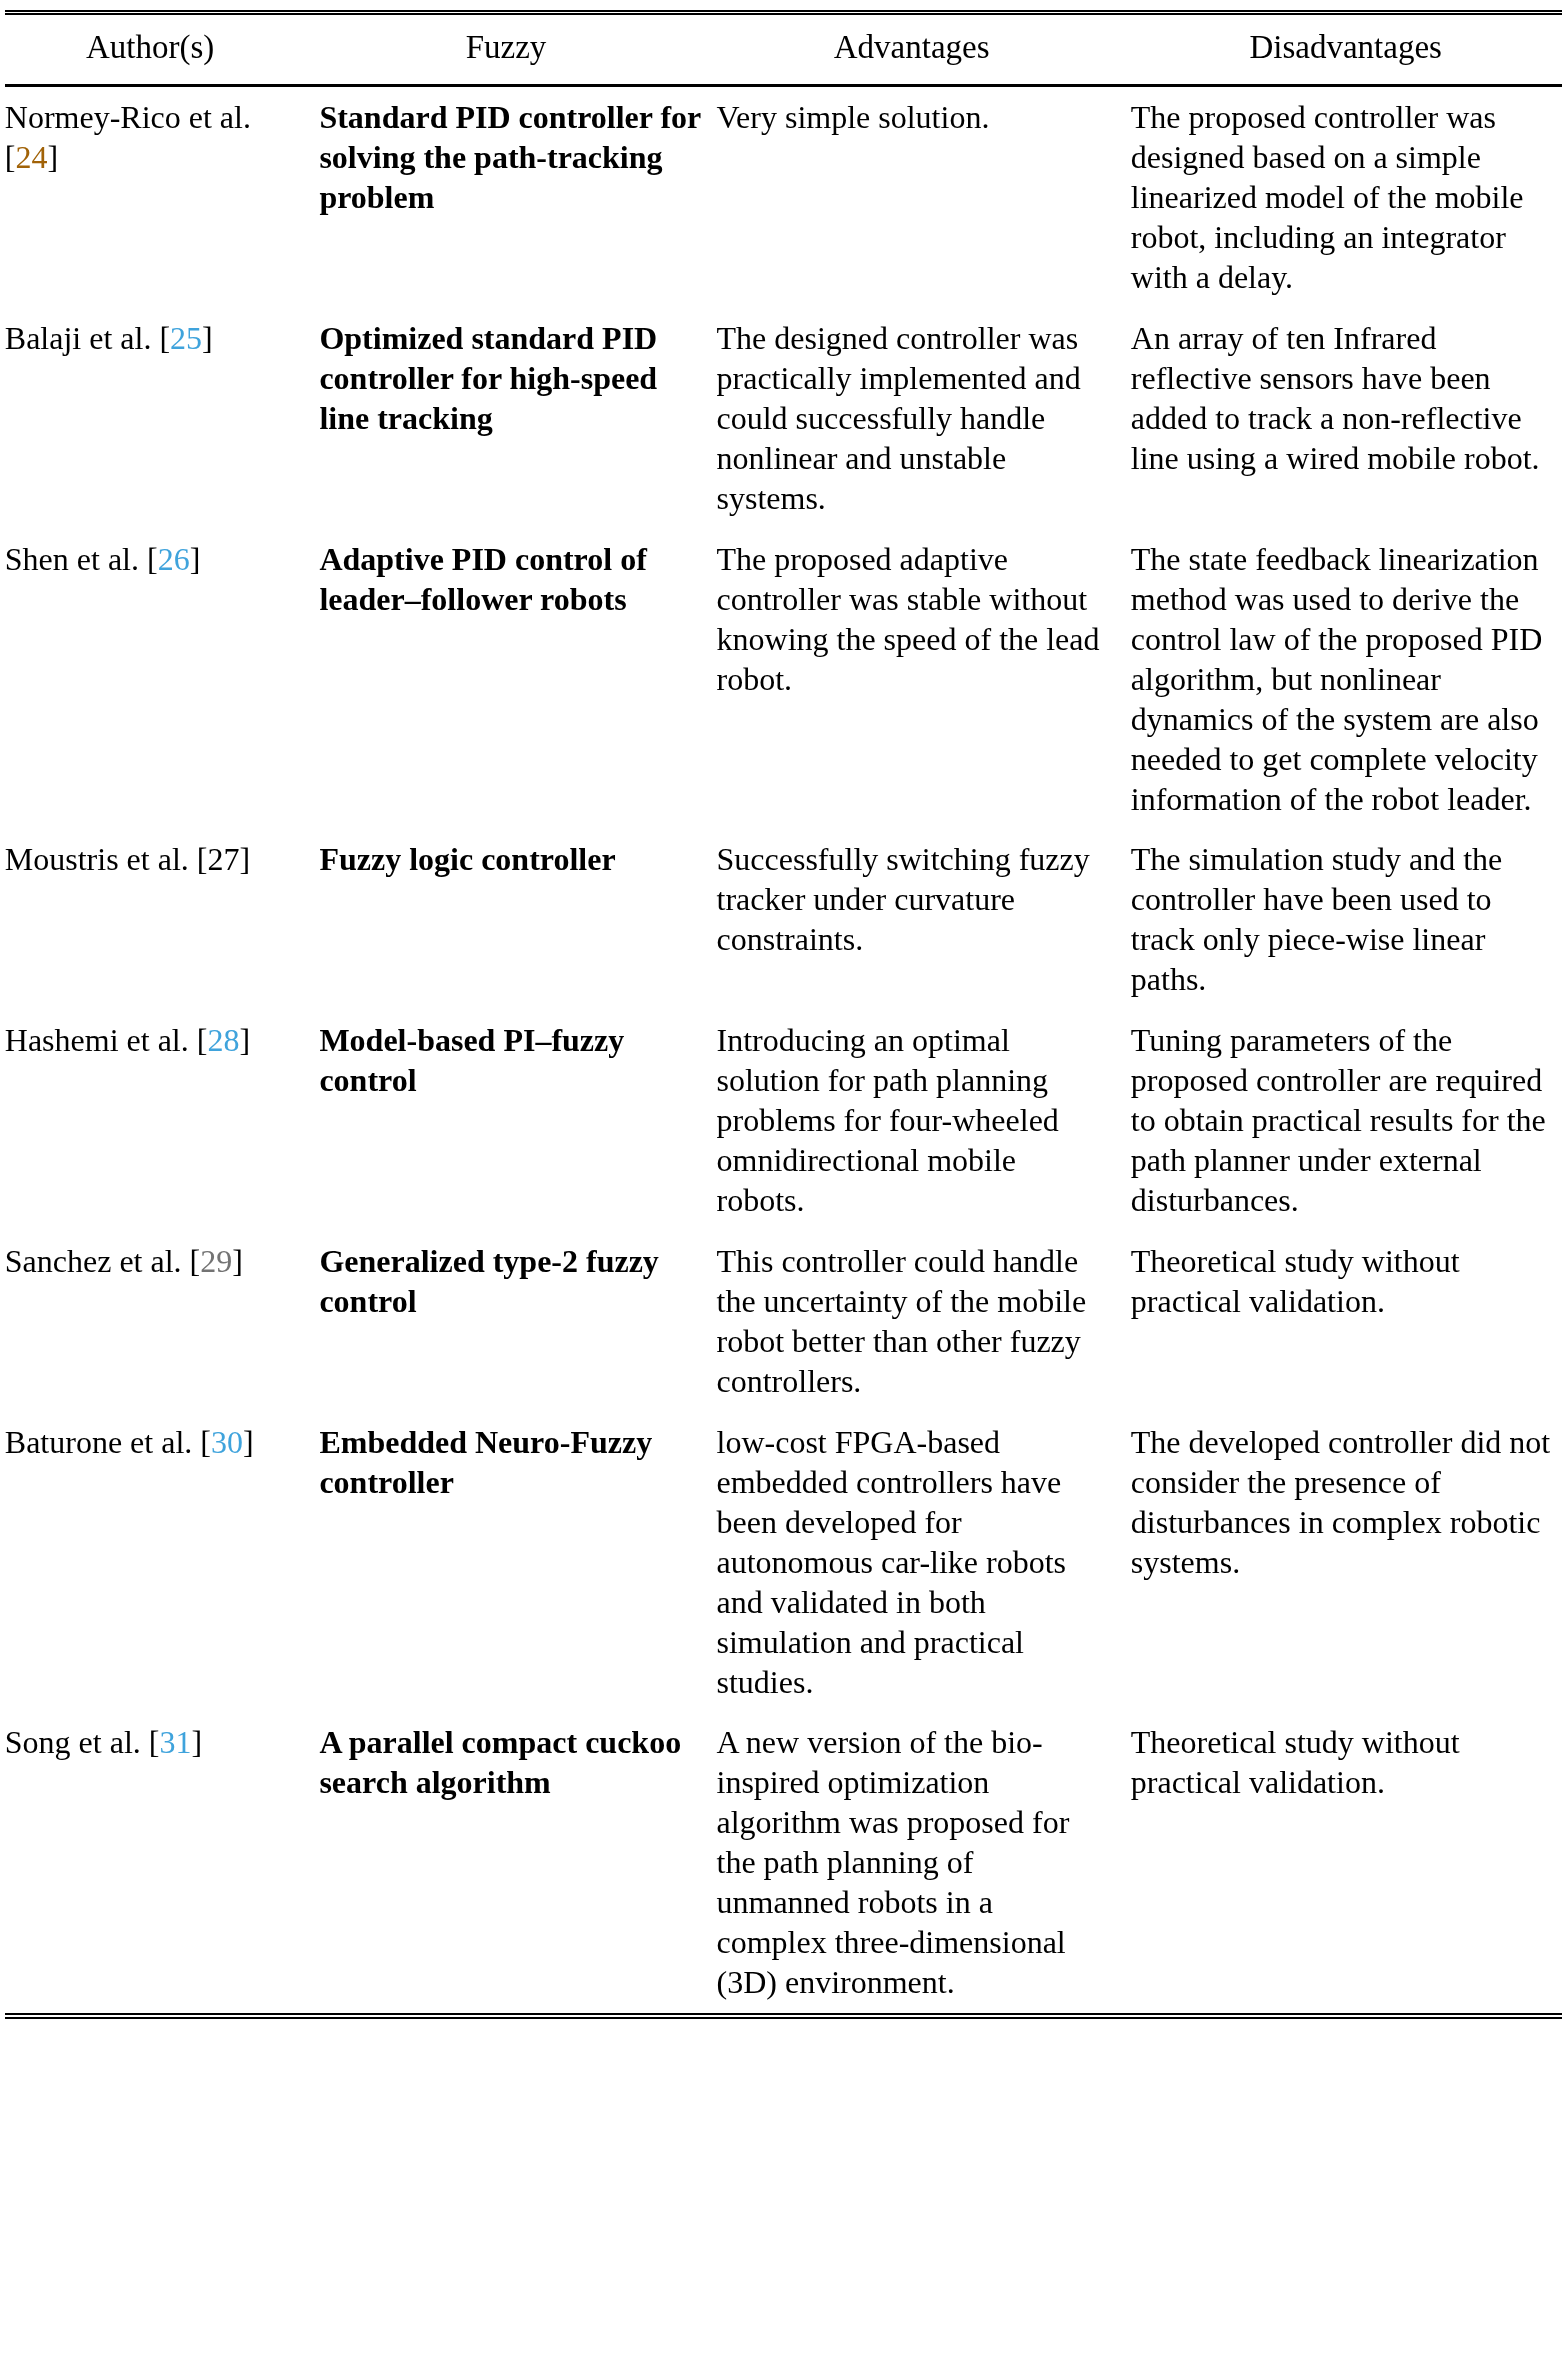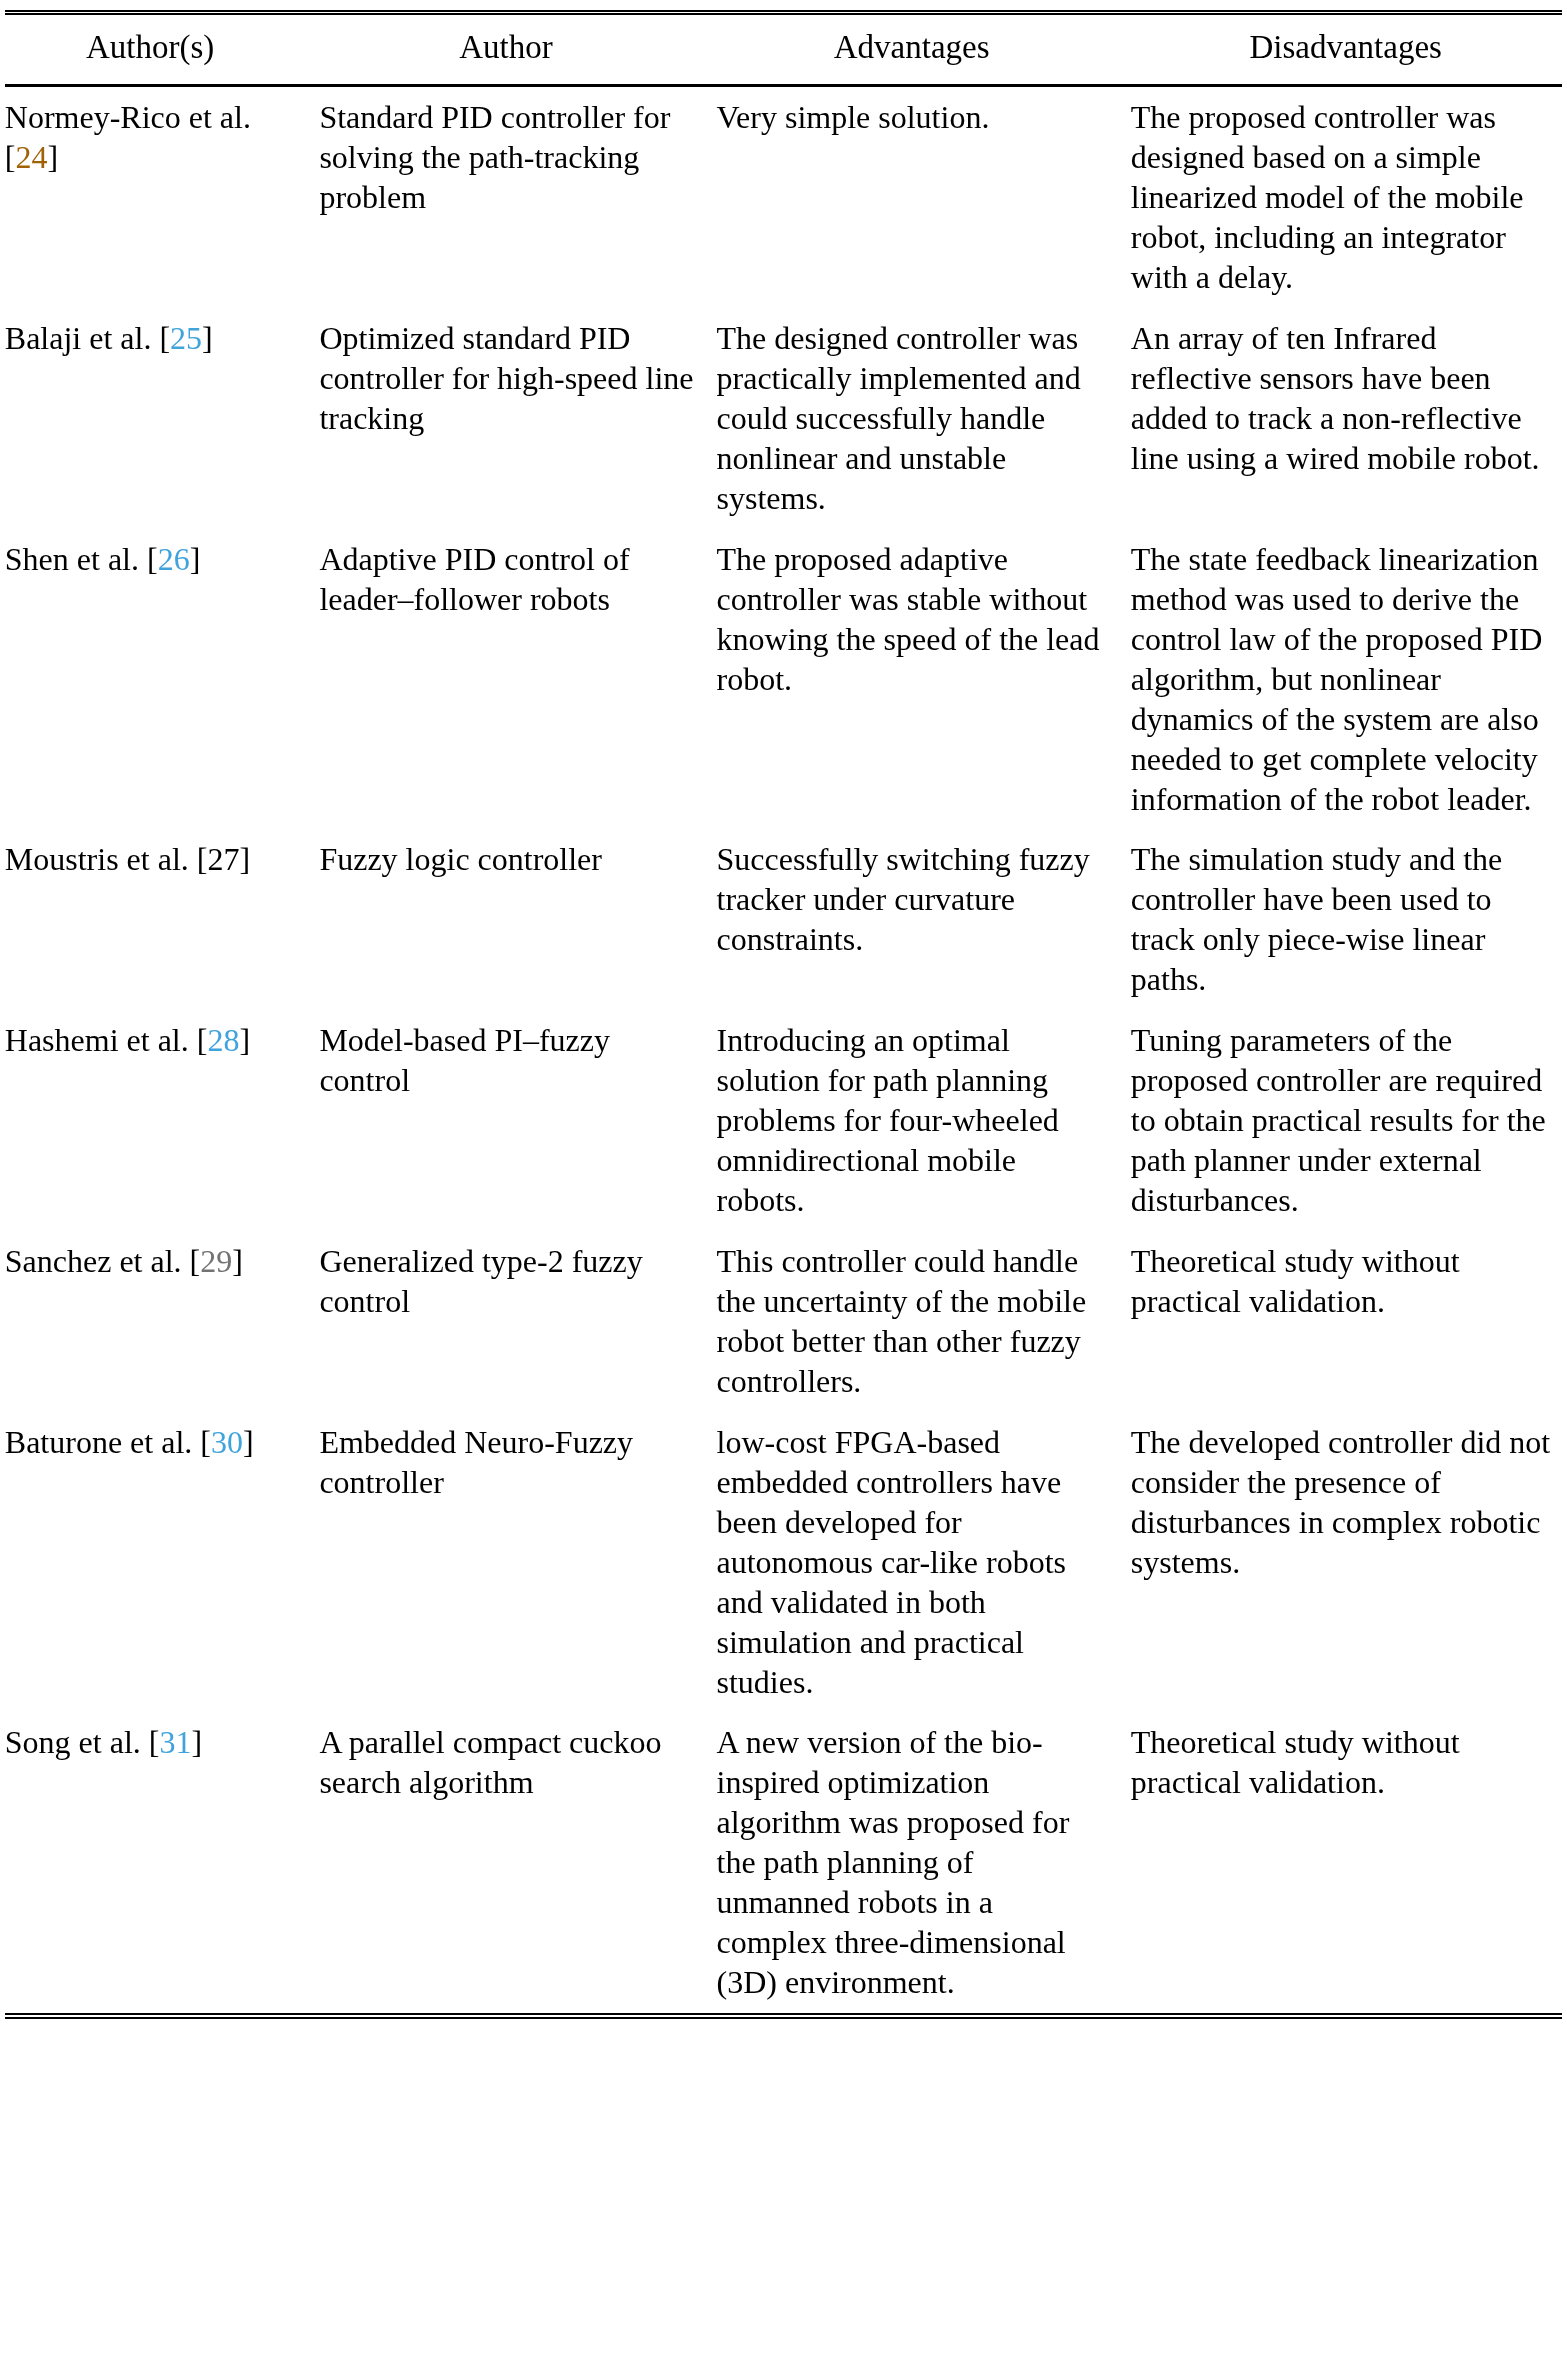--- a/index.html
+++ b/index.html
@@ -52,21 +52,21 @@
   }
   td {
     vertical-align: top;
     font-size: 32px;
     line-height: 40px;
     padding: 10.4px 21px 10.4px 0;
   }
   td:last-child, th:last-child {
     padding-right: 1.6px;
   }
-  td.method-cell { padding-right: 13px; }
+  td.method-cell { padding-right: 13px; font-weight: bold; }
   a.ref {
     text-decoration: none;
     cursor: pointer;
   }
 </style>
 </head>
 <body>
 
 <div class="page">
 
@@ -74,21 +74,21 @@
   <table class="review">
     <colgroup>
       <col class="c1">
         <col class="c2">
         <col class="c3">
         <col class="c4">
     </colgroup>
     <thead>
       <tr>
         <th>Author(s)</th>
-        <th>Author</th>
+        <th>Fuzzy</th>
         <th>Advantages</th>
         <th>Disadvantages</th>
       </tr>
     </thead>
     <tbody>
         <tr>
           <td><span>Normey-Rico et al. </span><span>[</span><a class="ref" style="color: #a16207;">24</a><span>]</span></td>
           <td class="method-cell">Standard PID controller for solving the path-tracking problem</td>
           <td>Very simple solution.</td>
           <td>The proposed controller was designed based on a simple linearized model of the mobile robot, including an integrator with a delay.</td>

